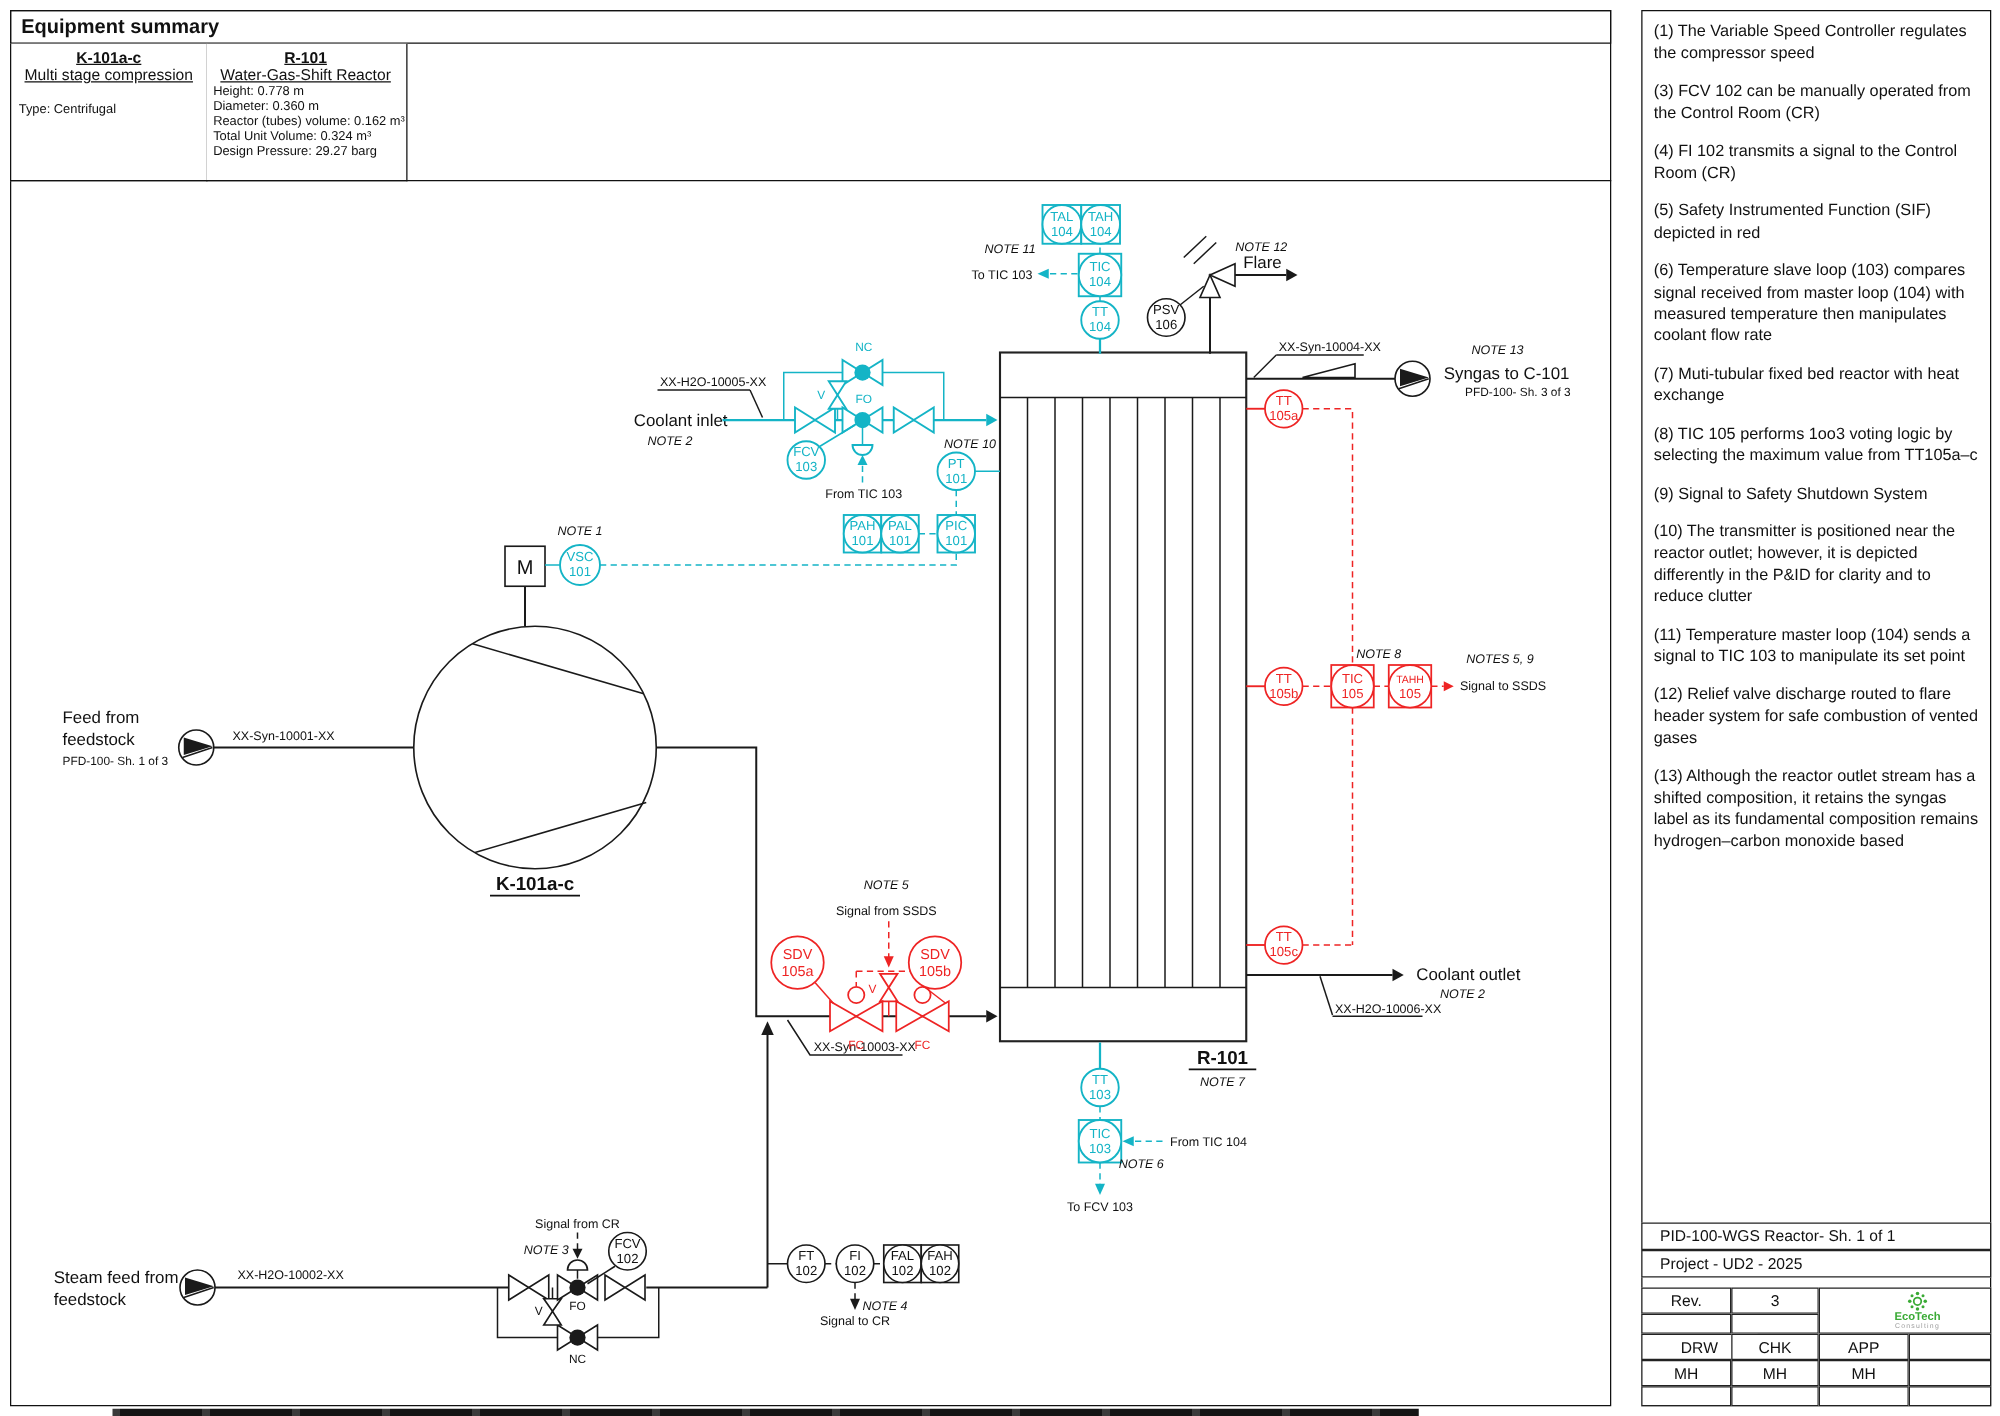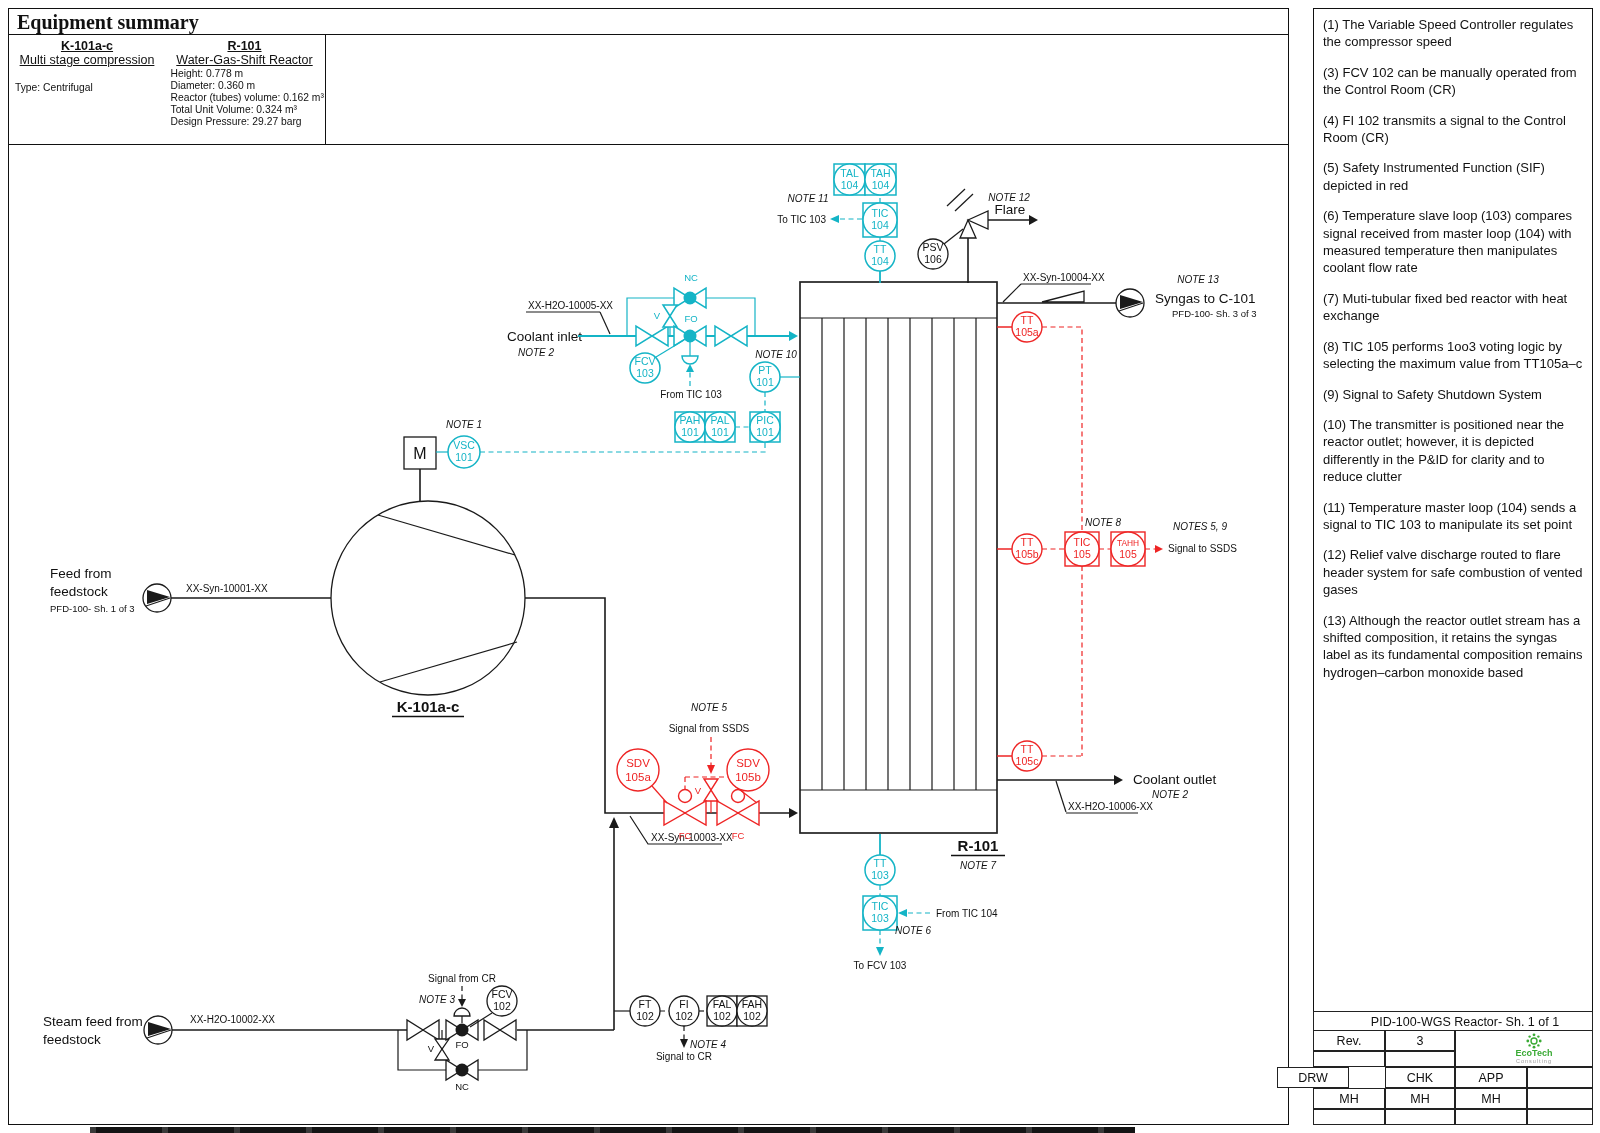--- a/index.html
+++ b/index.html
@@ -1,36 +1,36 @@
 <!DOCTYPE html>
 <html><head>
 <meta charset="utf-8">
 <style>
   html,body{margin:0;padding:0;background:#e8e8e8;}
   #sheet{position:relative;width:1600px;height:1133px;background:#ffffff;
          font-family:"Liberation Sans",sans-serif;color:#111;overflow:hidden;}
   .abs{position:absolute;}
   
   #eq-title{left:8px;top:8px;width:1281px;height:27px;border:1.6px solid #111;border-bottom:1.6px solid #111;
-            font-size:20px;font-weight:bold;line-height:26px;padding-left:8px;box-sizing:border-box;font-family:Liberation Serif, serif;}
+            font-size:16px;font-weight:bold;line-height:26px;padding-left:8px;box-sizing:border-box;}
   .eq-cell{top:35px;height:110px;border-left:1.6px solid #111;border-right:1.6px solid #111;border-bottom:1.6px solid #111;
            box-sizing:border-box;background:#fff;}
   .eq-tag{font-size:12.5px;font-weight:bold;text-decoration:underline;text-align:center;margin-top:4px;}
   .eq-name{font-size:12.5px;text-decoration:underline;text-align:center;}
   .eq-line{font-size:10.3px;padding:1px 0 0 6px;}
   #main-frame{left:8px;top:8px;width:1281px;height:1117px;border:1.6px solid #111;box-sizing:border-box;}
   #eq-bottom-line{left:8px;top:143.5px;width:1281px;height:0;border-top:1.5px solid #111;}
   
   #notes-panel{left:1313px;top:8px;width:280px;height:1117px;border:1.6px solid #111;box-sizing:border-box;background:#fff;}
   #notes-title{height:27px;border-bottom:1.6px solid #111;text-align:center;font-size:19px;font-weight:bold;line-height:26px;}
   #notes-body{padding:7px 9px 0 9px;font-size:13px;line-height:17.4px;}
   #notes-body p{margin:0 0 13px 0;}
   
   .tb-cell{border:1px solid #222;box-sizing:border-box;background:#fff;font-size:12.5px;text-align:center;overflow:hidden;}
-  .tb-left{text-align:center;padding-left:24px;margin-top:33px;}
+  .tb-left{text-align:left;padding-left:14px;}
   #logo-cell{display:flex;flex-direction:column;align-items:center;justify-content:center;}
   #logo-name{font-size:9px;font-weight:bold;color:#3aaa35;line-height:9px;}
   #logo-sub{font-size:5.5px;color:#9a9a9a;letter-spacing:1px;line-height:7px;}
   
   #bottom-strip{left:90px;top:1127px;width:1045px;height:6px;
     background:repeating-linear-gradient(90deg,#3a3a3a 0 6px,#141414 6px 72px);}
   
   svg text{font-family:"Liberation Sans",sans-serif;}
   .bt{font-size:10.5px;text-anchor:middle;}
   .bts{font-size:8.4px;text-anchor:middle;}
@@ -447,21 +447,21 @@
       <circle cx="2.8" cy="8" r="1.4" fill="#3aaa35"></circle>
         <circle cx="15.2" cy="8" r="1.4" fill="#3aaa35"></circle>
       <circle cx="4.6" cy="3.6" r="1.2" fill="#3aaa35"></circle>
         <circle cx="13.4" cy="3.6" r="1.2" fill="#3aaa35"></circle>
       <circle cx="4.6" cy="12.4" r="1.2" fill="#3aaa35"></circle>
         <circle cx="13.4" cy="12.4" r="1.2" fill="#3aaa35"></circle>
     </svg>
     <div id="logo-name">EcoTech</div>
     <div id="logo-sub">Consulting</div>
   </div>
-  <div class="abs tb-cell" style="left:1277px;top:1067px;width:72px;height:21px;line-height:20px;">DRW</div>
+  <div class="abs tb-cell" style="left:1313px;top:1067px;width:93px;height:21px;line-height:20px;">DRW</div>
   <div class="abs tb-cell" style="left:1385px;top:1067px;width:70px;height:21px;line-height:20px;">CHK</div>
   <div class="abs tb-cell" style="left:1455px;top:1067px;width:72px;height:21px;line-height:20px;">APP</div>
   <div class="abs tb-cell" style="left:1527px;top:1067px;width:66px;height:21px;"></div>
   <div class="abs tb-cell" style="left:1313px;top:1088px;width:72px;height:21px;line-height:20px;">MH</div>
   <div class="abs tb-cell" style="left:1385px;top:1088px;width:70px;height:21px;line-height:20px;">MH</div>
   <div class="abs tb-cell" style="left:1455px;top:1088px;width:72px;height:21px;line-height:20px;">MH</div>
   <div class="abs tb-cell" style="left:1527px;top:1088px;width:66px;height:21px;"></div>
   <div class="abs tb-cell" style="left:1313px;top:1109px;width:72px;height:16px;"></div>
   <div class="abs tb-cell" style="left:1385px;top:1109px;width:70px;height:16px;"></div>
   <div class="abs tb-cell" style="left:1455px;top:1109px;width:72px;height:16px;"></div>

